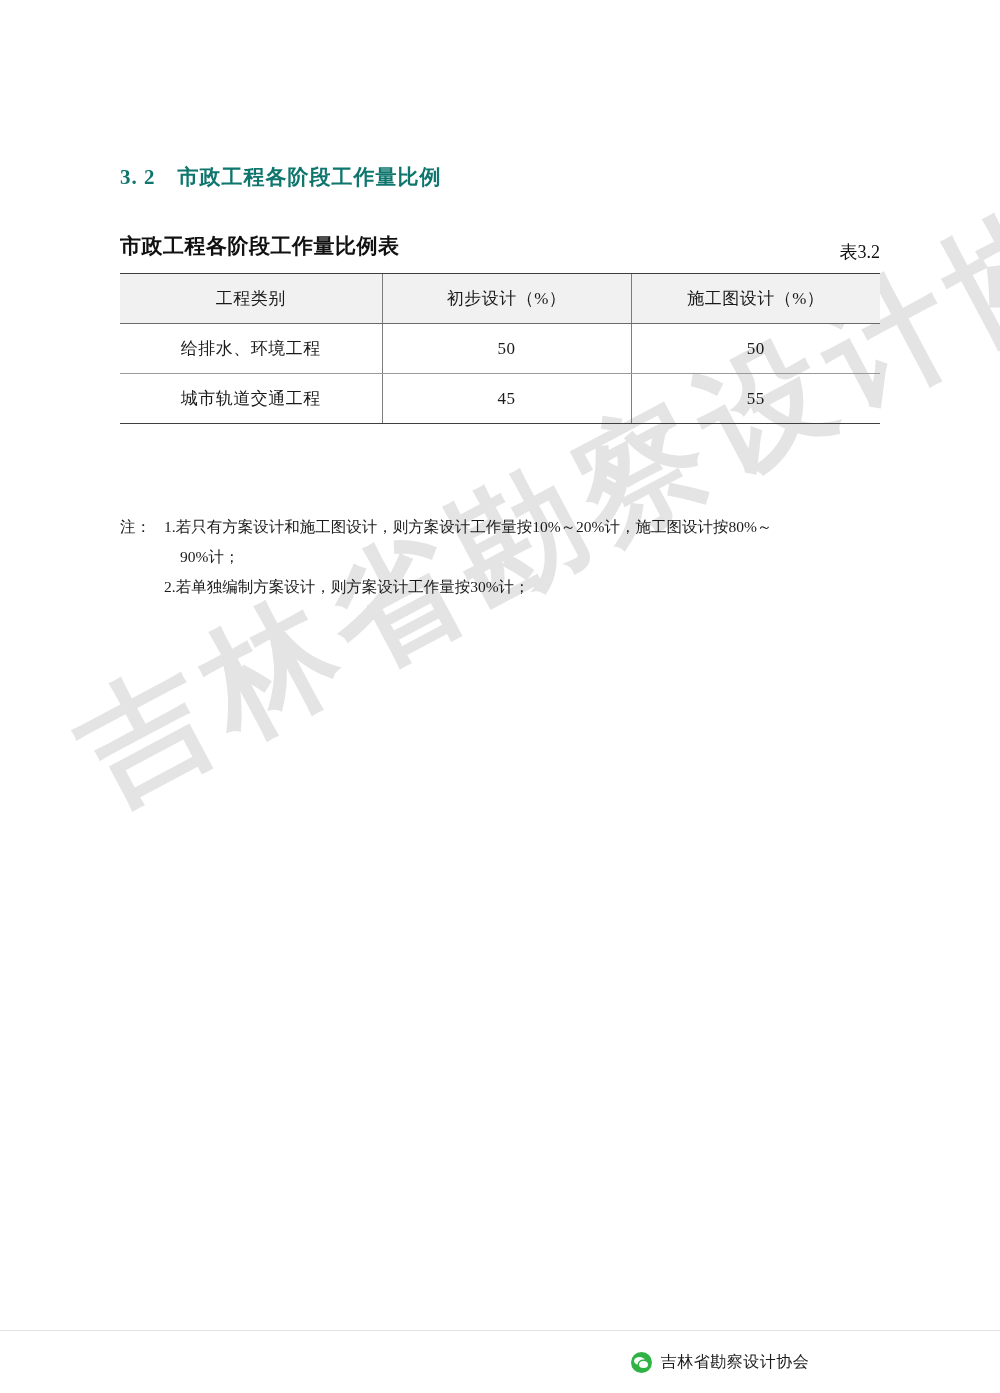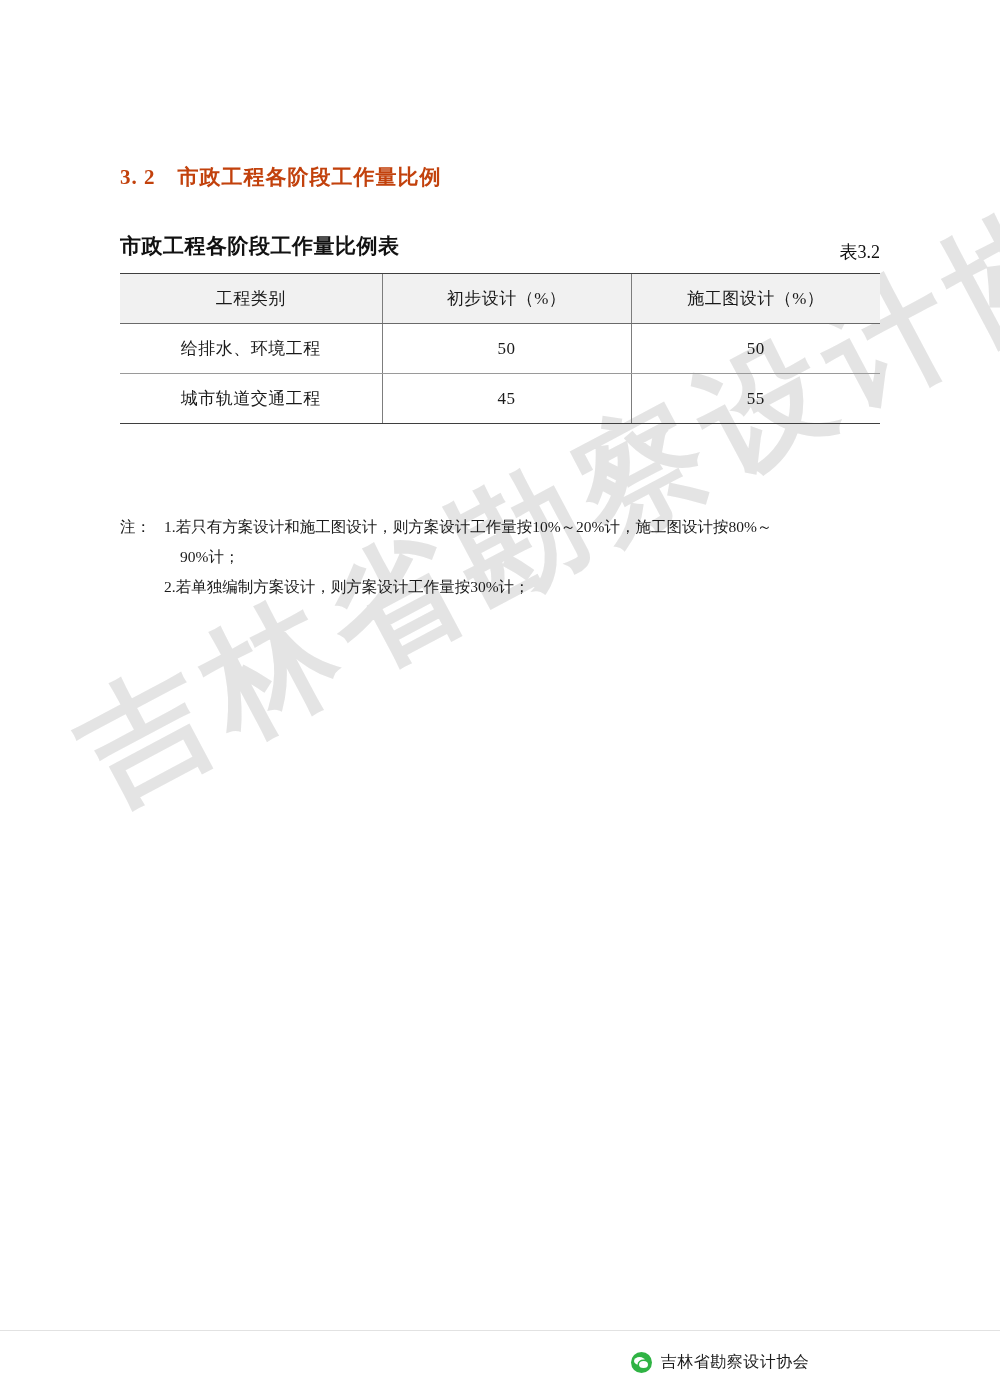--- a/index.html
+++ b/index.html
@@ -53,21 +53,21 @@
     z-index: 2;
   }
 
   .section-heading {
     position: absolute;
     left: 120px;
     top: 163px;
     font-size: 21px;
     font-weight: 700;
     letter-spacing: 1px;
-    color: #c2410c;
+    color: #0f766e;
   }
   .section-heading .num {
     margin-right: 22px;
   }
 
   .table-title {
     position: absolute;
     left: 120px;
     top: 232px;
     width: 760px;

